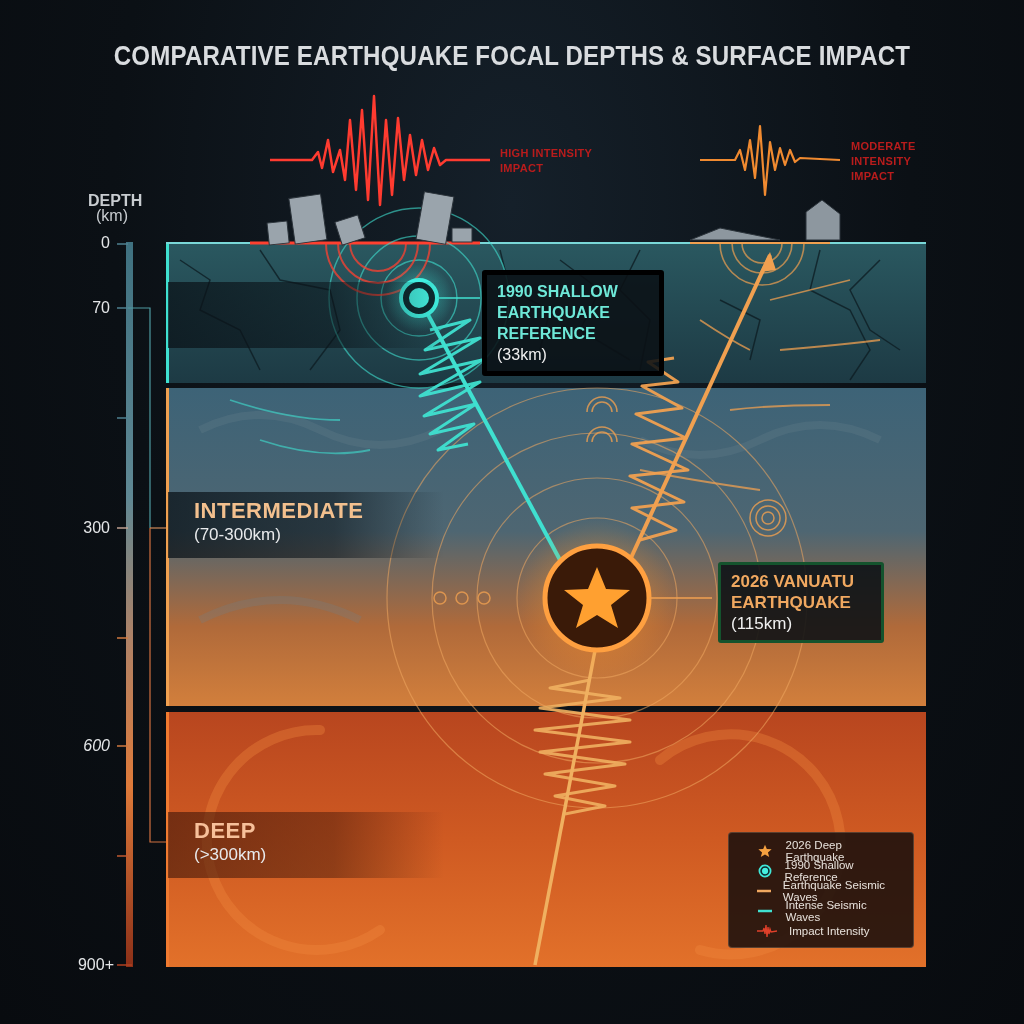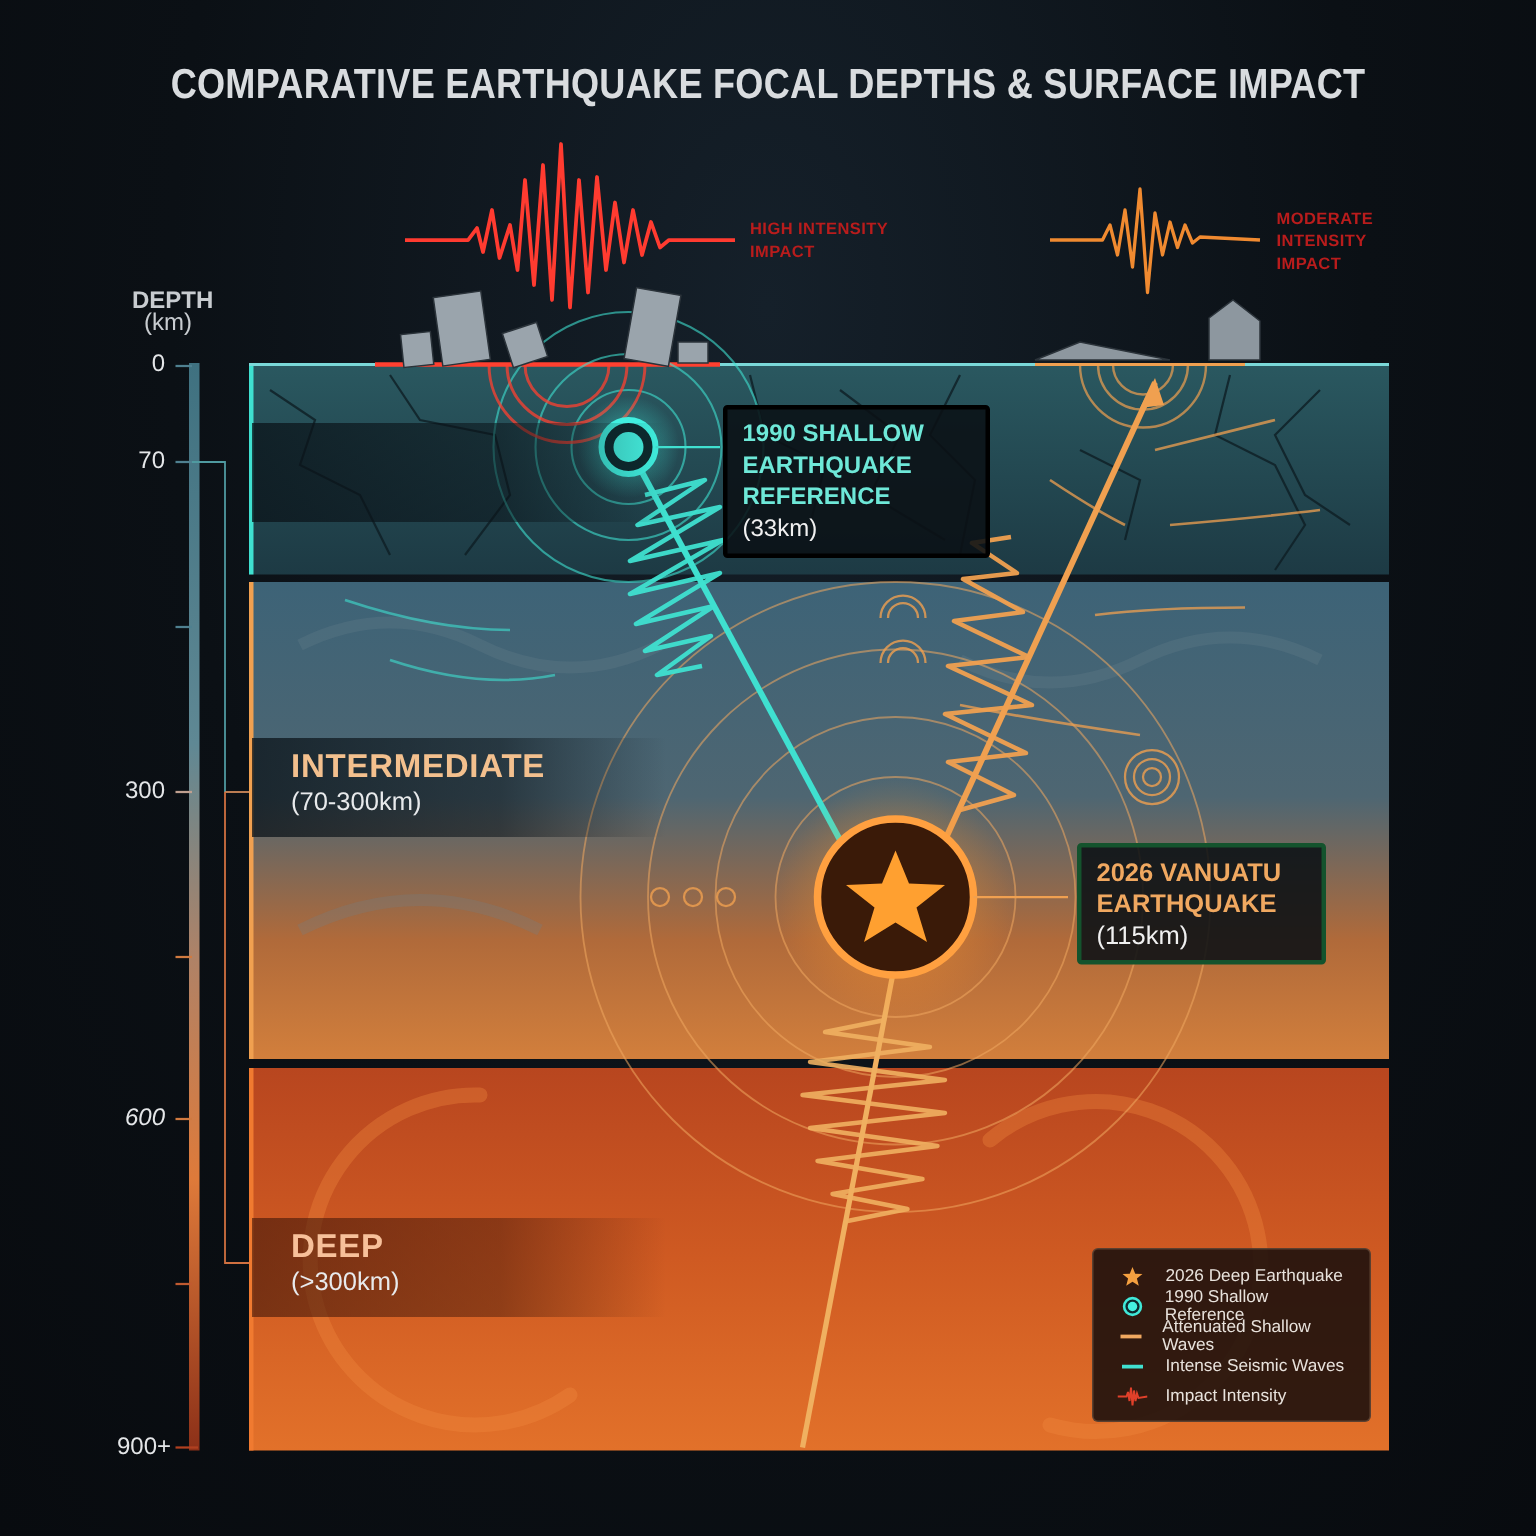--- a/index.html
+++ b/index.html
@@ -30,21 +30,21 @@
     .layer-label .name { font-size:22px; font-weight:bold; display:block; line-height:26px; letter-spacing:0.5px; }
     .layer-label .range { font-size:17px; color:#e8eaec; display:block; line-height:22px; }
     .callout {
       position:absolute; background: rgba(10,16,20,0.88); border-radius:3px;
       padding:6px 10px; font-weight:bold; font-size:16px; line-height:21px;
     }
     .callout .sub { font-weight:normal; color:#f0f0f0; }
     .legend {
       position:absolute; left:728px; top:832px; width:186px; height:116px;
       background: rgba(25,15,12,0.88); border:1px solid rgba(120,90,70,0.6); border-radius:4px;
-      padding:8px 14px; box-sizing:border-box;
+      padding:8px 26px; box-sizing:border-box;
     }
     .legend-row { display:flex; align-items:center; height:20px; font-size:11.5px; color:#e8e2dc; }
     .legend-icon { width:24px; display:flex; justify-content:center; align-items:center; margin-right:10px; }
   </style>
 </head>
 <body>
 
 <div class="title">COMPARATIVE EARTHQUAKE FOCAL DEPTHS &amp; SURFACE IMPACT</div>
 
 <svg class="stage" width="1024" height="1024" viewBox="0 0 1024 1024">
@@ -246,21 +246,21 @@
 </div>
 <div class="layer-label" style="top:492px;">
   <span class="name" style="color:#f3c08e;">INTERMEDIATE</span>
   <span class="range">(70-300km)</span>
 </div>
 <div class="layer-label" style="top:812px; background:linear-gradient(90deg, rgba(60,20,8,0.6) 0%, rgba(60,20,8,0.45) 60%, rgba(60,20,8,0) 100%);">
   <span class="name" style="color:#f7c09a;">DEEP</span>
   <span class="range">(&gt;300km)</span>
 </div>
 
-<div class="callout" style="left:482px; top:270px; width:152px; border:3px solid #000000; color:#6ee8d8;">
+<div class="callout" style="left:482px; top:270px; width:152px; border:5px solid #000000; color:#6ee8d8;">
   <span>1990 SHALLOW</span><br>
   <span>EARTHQUAKE</span><br>
   <span>REFERENCE</span>
   <span class="sub">(33km)</span>
 </div>
 <div class="callout" style="left:718px; top:562px; width:140px; border:3px solid #14532d; color:#f0a860; font-size:17px;">
   <span>2026 VANUATU</span><br>
   <span>EARTHQUAKE</span><br>
   <span class="sub">(115km)</span>
 </div>
@@ -282,21 +282,21 @@
         </svg>
     </span>
     <span>1990 Shallow Reference</span>
   </div>
   <div class="legend-row">
     <span class="legend-icon">
       <svg width="16" height="6" viewBox="0 0 16 6">
           <line x1="1" y1="3" x2="15" y2="3" stroke="#f0a860" stroke-width="2.5"></line>
         </svg>
     </span>
-    <span>Attenuated Shallow Waves</span>
+    <span>Earthquake Seismic Waves</span>
   </div>
   <div class="legend-row">
     <span class="legend-icon">
       <svg width="16" height="6" viewBox="0 0 16 6">
           <line x1="1" y1="3" x2="15" y2="3" stroke="#40e0d0" stroke-width="2.5"></line>
         </svg>
     </span>
     <span>Intense Seismic Waves</span>
   </div>
   <div class="legend-row">

